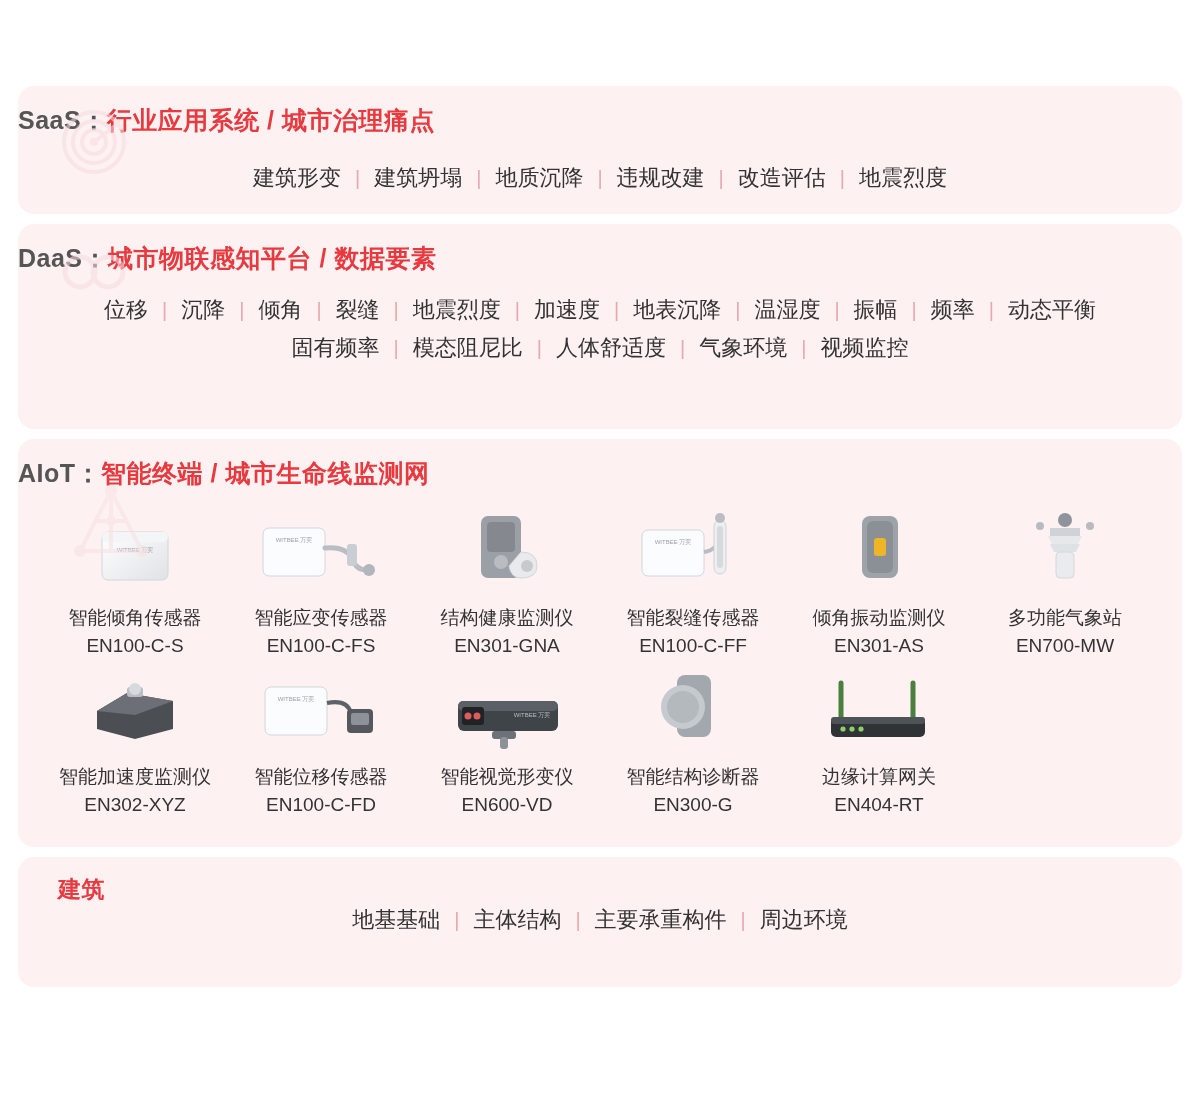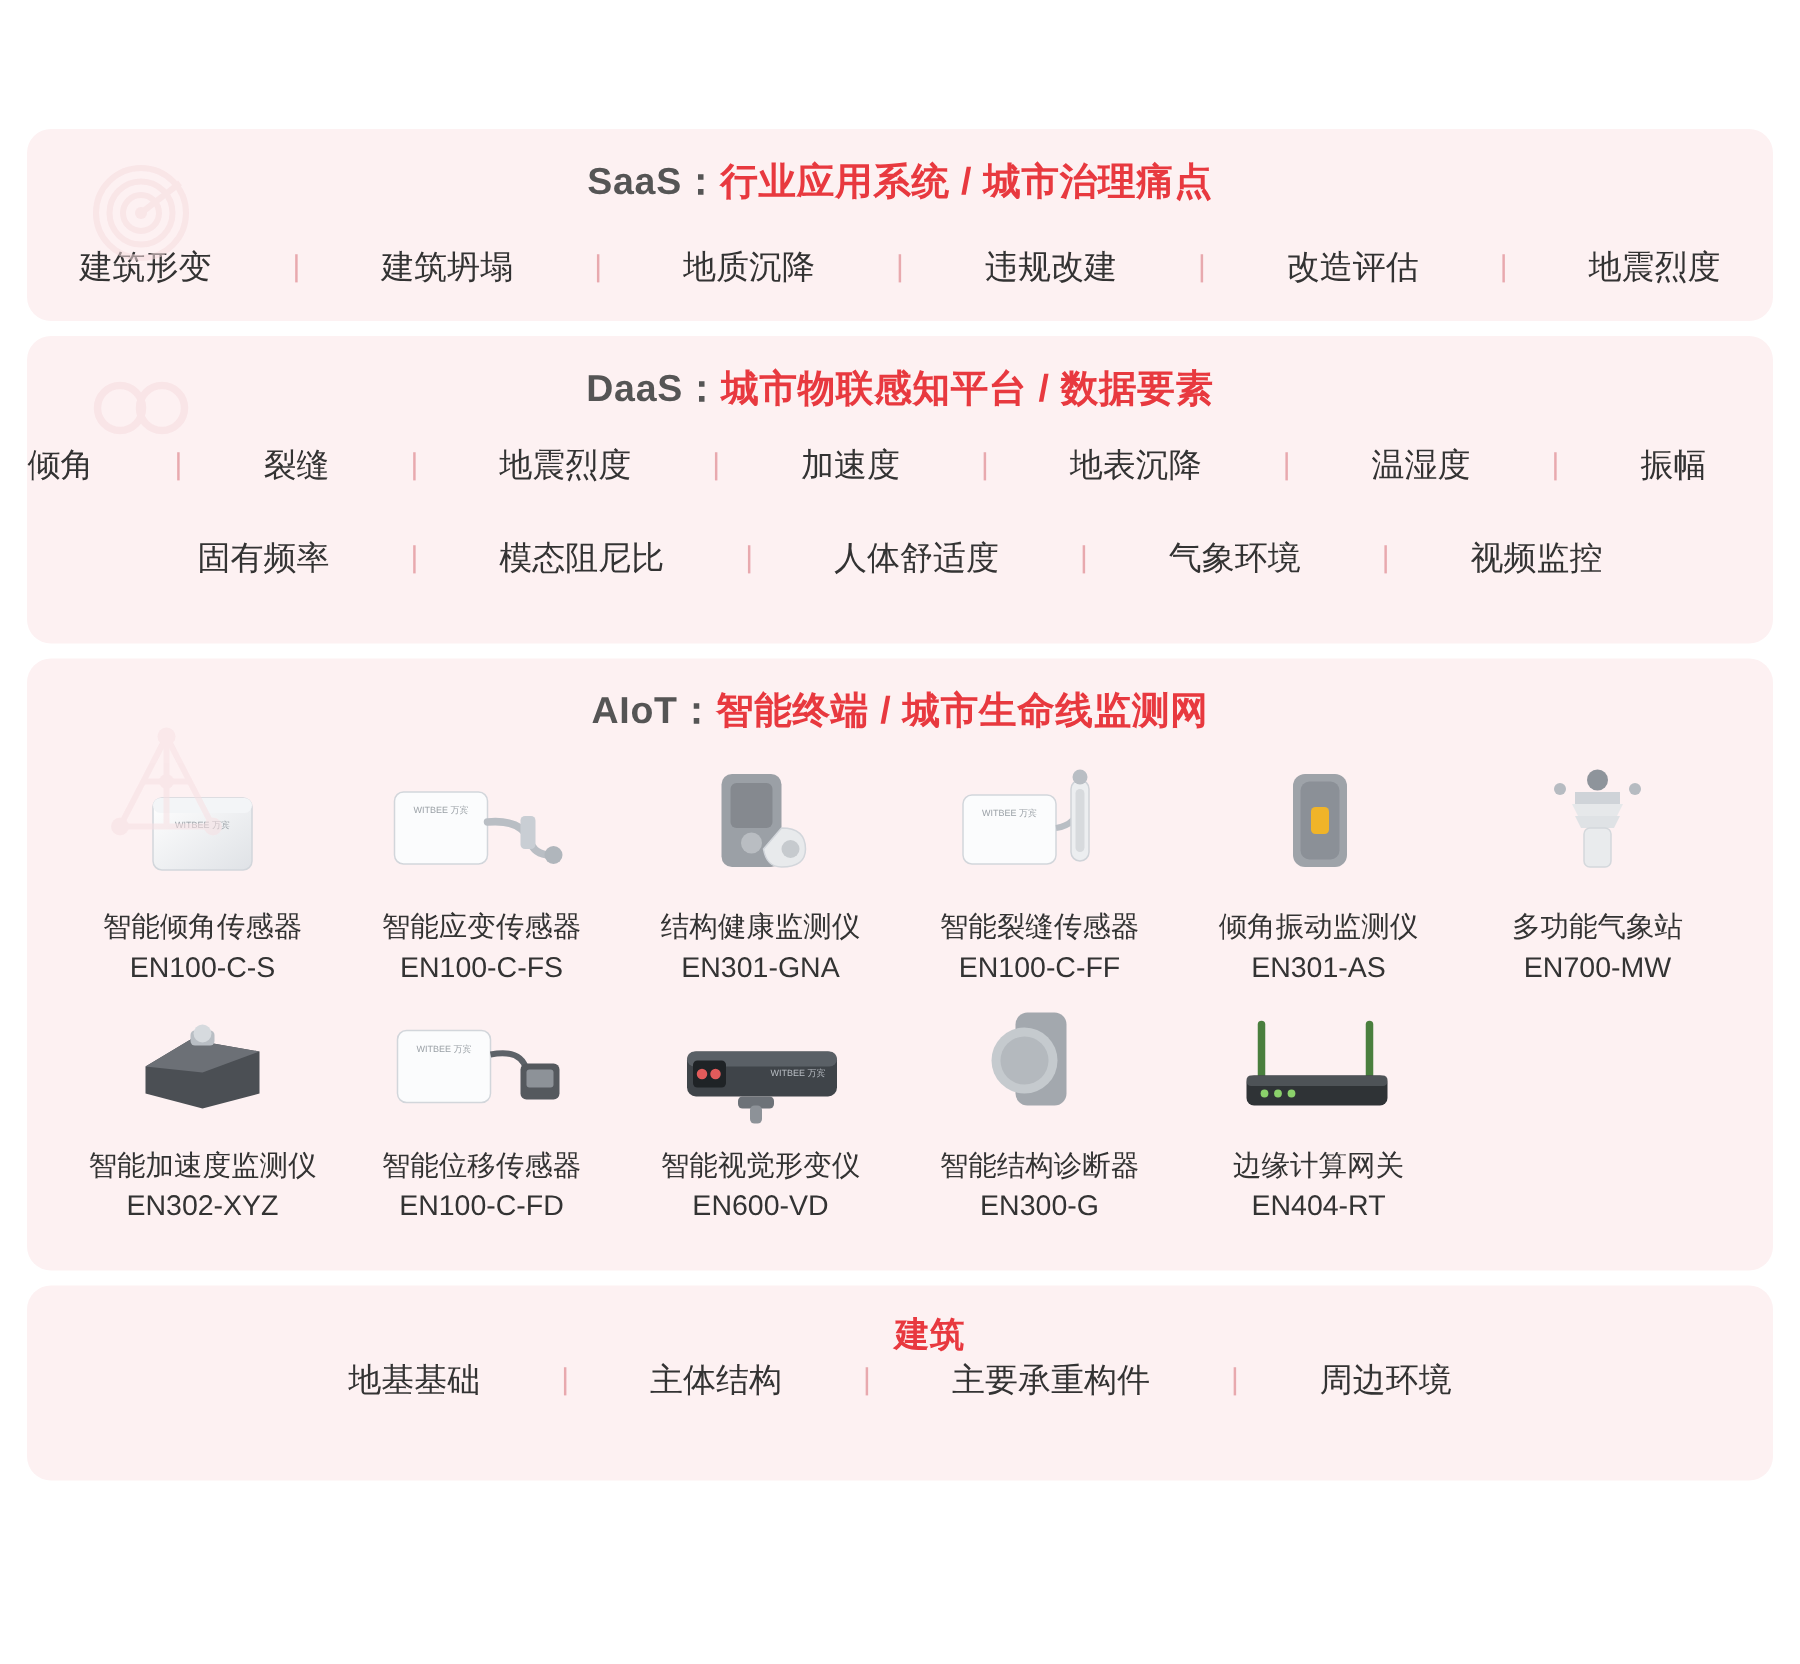--- a/index.html
+++ b/index.html
@@ -24,21 +24,21 @@
 
   .layer {
     position: relative;
     border-radius: 16px;
     background: #fdf1f2;
     margin-bottom: 10px;
     overflow: hidden;
   }
 
   .layer-title {
-    text-align: center;
+    text-align: left;
     font-size: 25px;
     font-weight: bold;
     letter-spacing: 0.5px;
     color: #e8393f;
     padding-top: 18px;
   }
   .layer-title .en {
     color: #555555;
   }
 
@@ -47,21 +47,20 @@
     flex-wrap: wrap;
     justify-content: center;
     align-items: center;
     padding: 0 30px;
   }
   .chip-row {
     width: 100%;
     display: flex;
     justify-content: center;
     align-items: center;
-    gap: 40px;
   }
   .chip {
     font-size: 22px;
     color: #333333;
     padding: 0 14px;
     white-space: nowrap;
   }
   .sep {
     color: #e8a9ae;
     font-size: 20px;
@@ -78,21 +77,21 @@
   }
   .wm svg { display:block; }
 
   
   #saas-layer { height: 128px; }
   #saas-layer .chips { margin-top: 26px; }
 
   
   #daas-layer { height: 205px; }
   #daas-layer .chips { margin-top: 20px; }
-  #daas-layer .chip-row + .chip-row { margin-top: 32px; }
+  #daas-layer .chip-row + .chip-row { margin-top: 8px; }
 
   
   #aiot-layer { height: 408px; }
   .device-grid {
     display: grid;
     grid-template-columns: repeat(6, 1fr);
     gap: 6px 0;
     padding: 14px 24px 0 24px;
   }
   .device {

